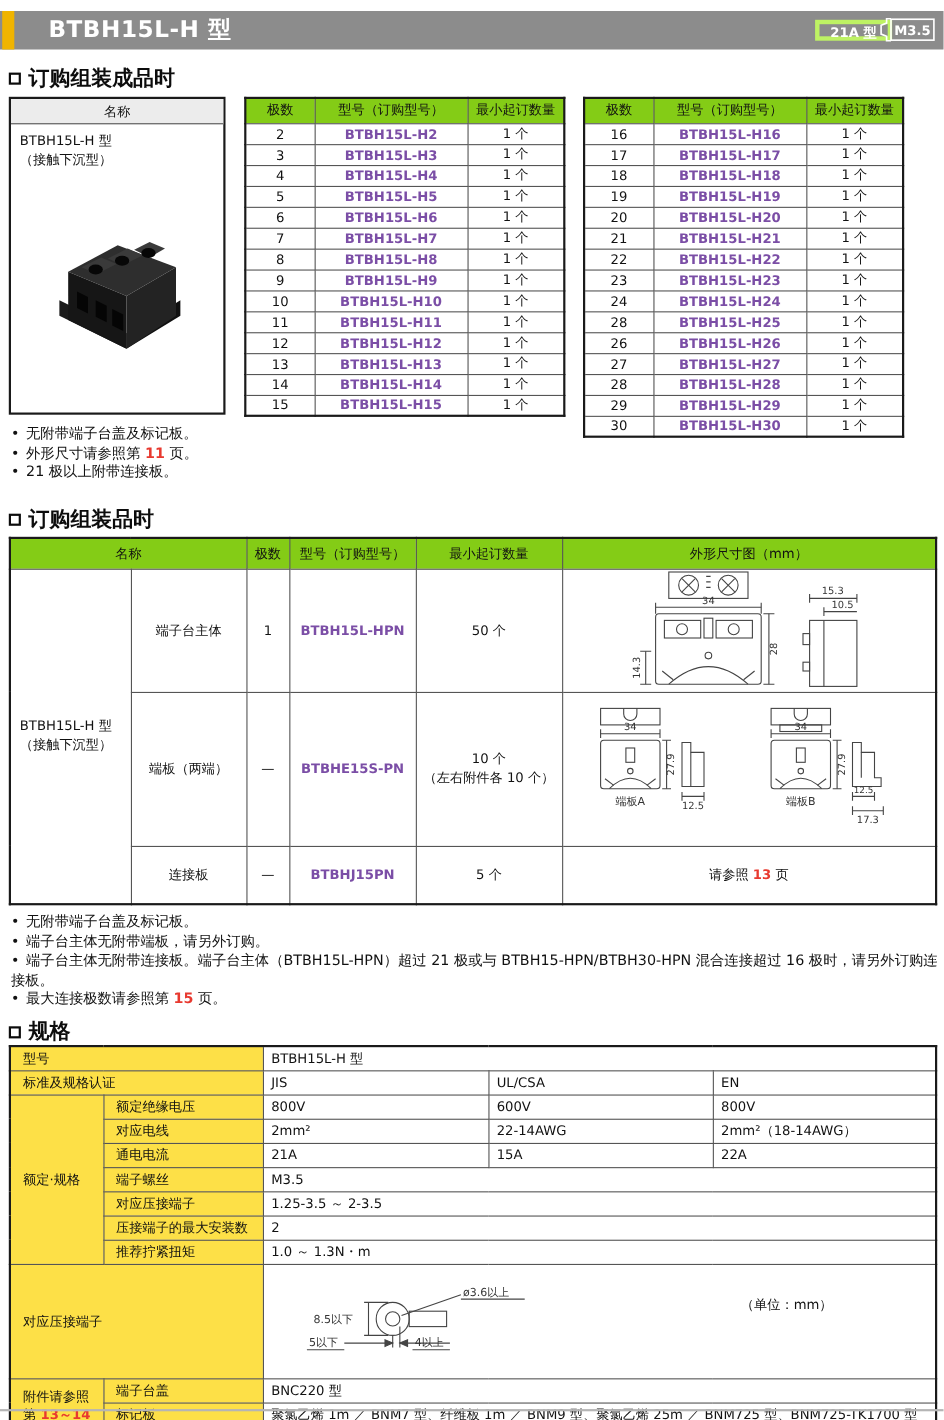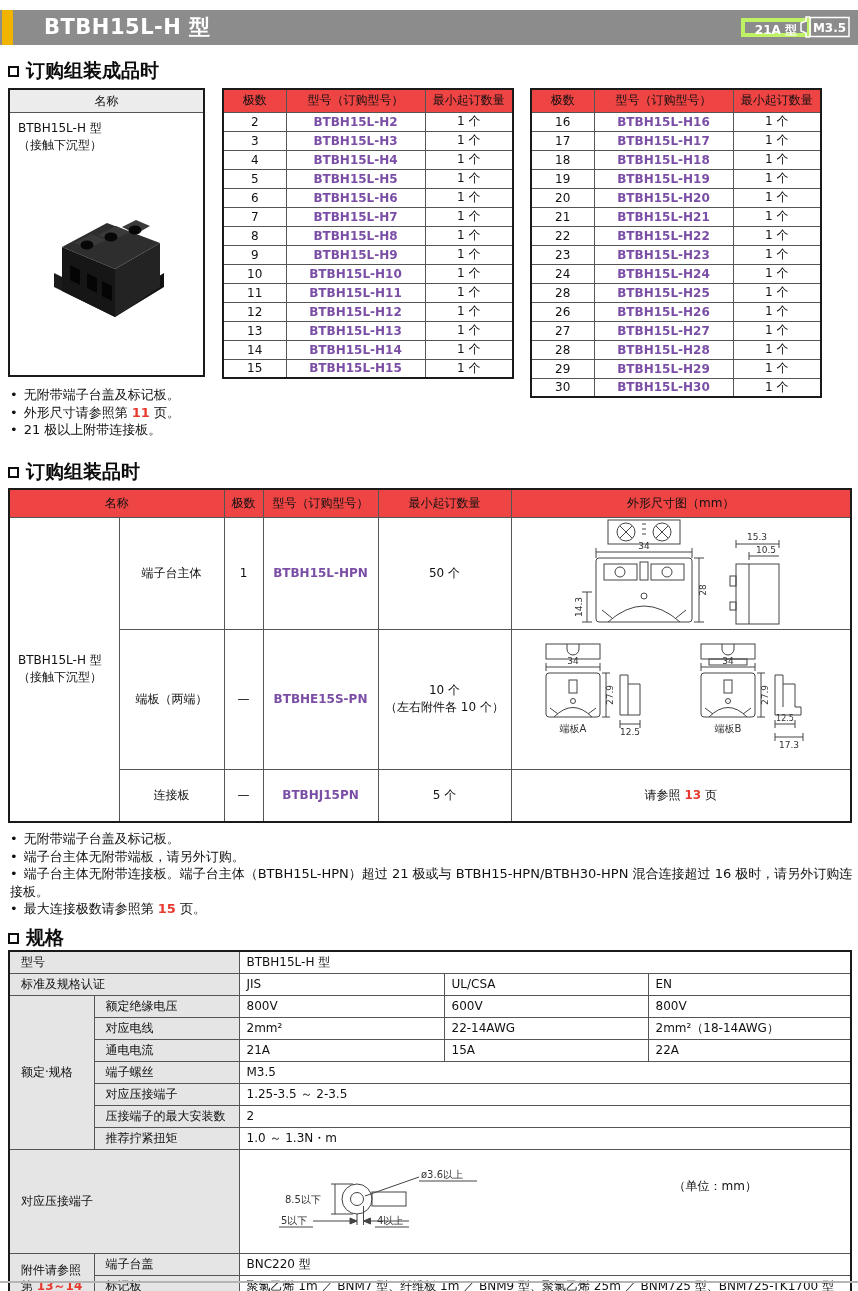--- a/index.html
+++ b/index.html
@@ -14,21 +14,21 @@
   .badge-21a { position:absolute; right:47px; top:8px; height:19px; line-height:16px; border:4px solid #bef264; color:#fff; font-size:12px; font-weight:bold; padding:0 10px; }
   .screw-badge { position:absolute; right:6px; top:5px; }
 
   
   .sec-title { position:absolute; left:8px; font-size:19px; font-weight:bold; color:#0c0c0c;text-align:center; }
   .sec-title .sq { display:inline-block; width:11px; height:11px; border:2px solid #0c0c0c; margin-right:7px; }
 
   
   table { border-collapse:collapse; font-size:12px; color:#111; table-layout:fixed; }
   .ptable, .s2table, .spec { position:absolute; border:2px solid #1a1a1a; }
-  .ptable th, .s2table th { background:#ef4444; font-weight:normal; border:1px solid #555; }
+  .ptable th, .s2table th { background:#84cc16; font-weight:normal; border:1px solid #555; }
   .ptable td, .s2table td { border:1px solid #555; text-align:center; }
   .ptable th { height:23px; }
   .ptable td { height:19px; }
   .model { color:#7b4ea6; font-weight:bold; }
   .red { color:#e8392f; font-weight:bold; }
 
   
   .name-panel { position:absolute; left:8px; top:88px; width:197px; height:289px; border:2px solid #1a1a1a; background:#fff; }
   .name-panel .hd { height:23px; line-height:23px; background:#ececec; border-bottom:1px solid #555; text-align:center; font-size:12px; }
   .name-panel .nm { padding:7px 8px 0 8px; font-size:12px; line-height:17px; }
@@ -40,21 +40,21 @@
   .notes li::before { content:"•"; margin-right:6px; }
 
   
   .s2table th { height:28px; }
   .s2table .grpname { text-align:left; padding-left:8px; vertical-align:middle; line-height:17px; }
   .s2table td { vertical-align:middle; }
   .moq2 { font-size:12px; }
 
   
   .spec th, .spec td { border:1px solid #555; height:22px; font-weight:normal; text-align:left; padding:0 7px; }
-  .spec .lbl { background:#e5e5e5;padding-left:11px; }
+  .spec .lbl { background:#fde047;padding-left:11px; }
   .spec .draw-row th, .spec .draw-row td { height:74px; }
   .crimp-cell { position:relative; padding:15px !important; }
   .crimp-unit { position:absolute; left:434px; top:28px; font-size:12px; }
   .acc-lbl div { line-height:16px; }
 
   .divider { position:absolute; left:0; top:1281px; width:858px; height:2px; background:#b5b5b5; }
 
   svg text { font-family:"DejaVu Sans","Liberation Sans",sans-serif; }
 </style>
 </head>

